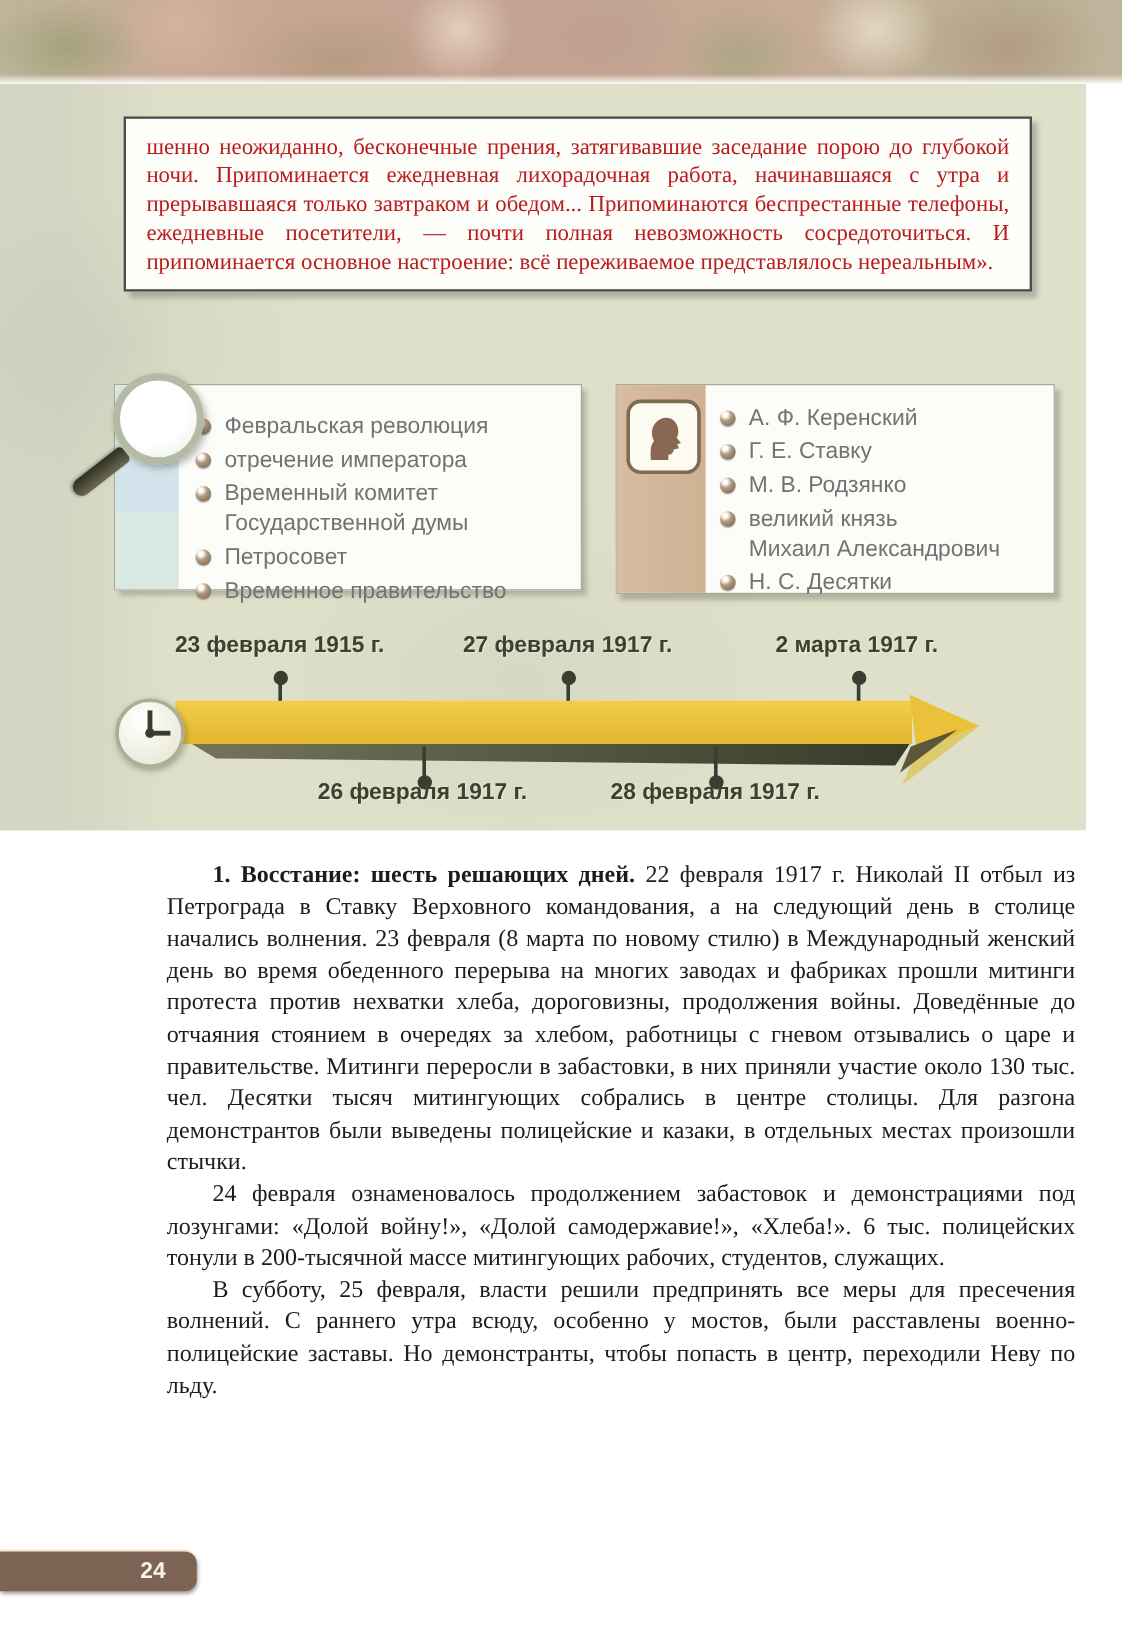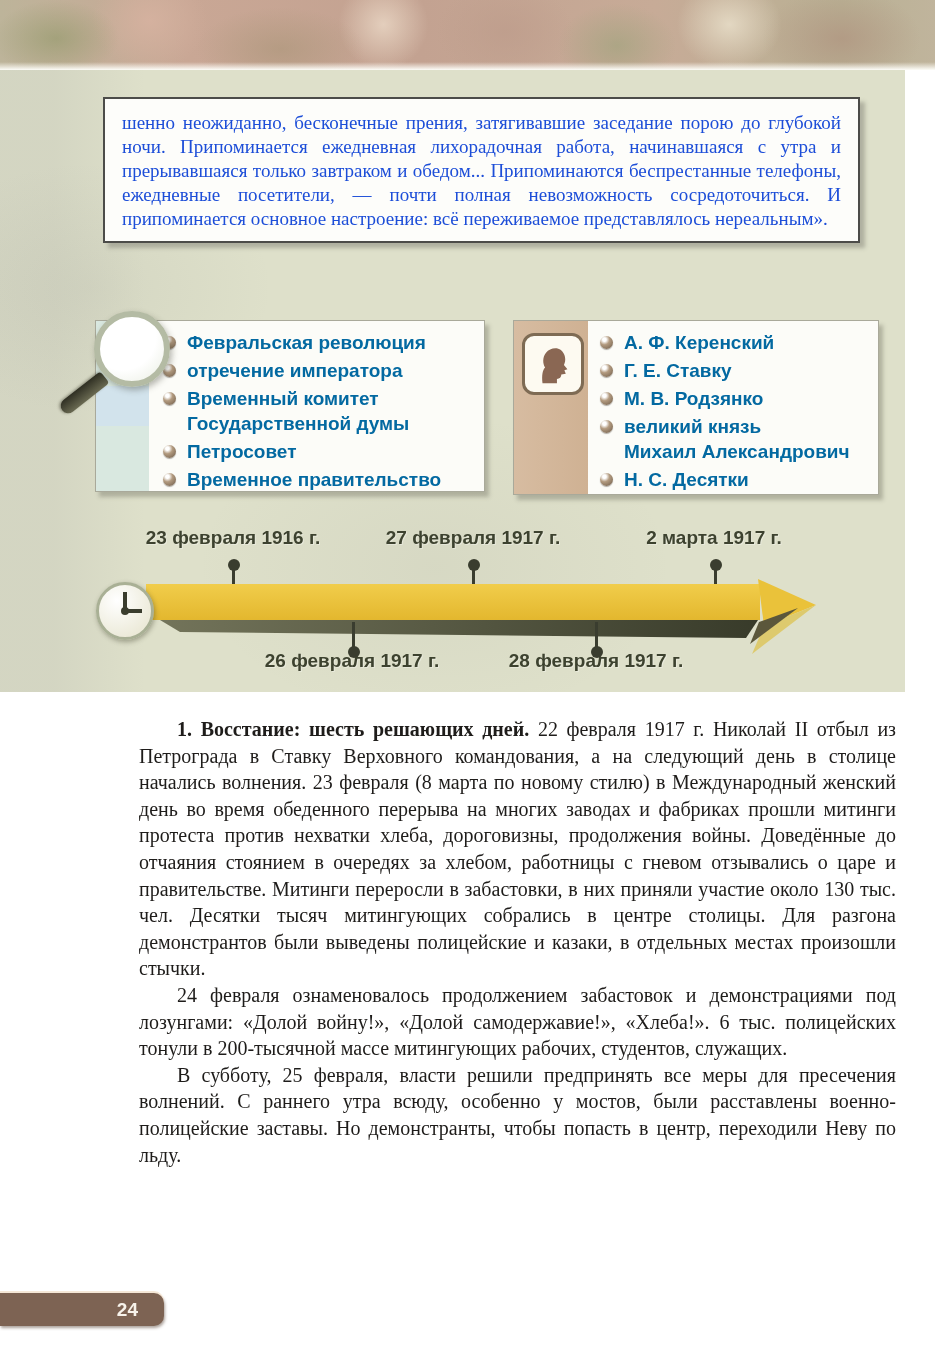--- a/index.html
+++ b/index.html
@@ -25,35 +25,35 @@
   .top-panel{position:absolute;left:0;top:70px;width:905px;height:622px;background:#dee0ca;
       background-image:
         radial-gradient(260px 180px at 10% 35%, rgba(130,132,128,.10), transparent 70%),
         radial-gradient(340px 220px at 48% 80%, rgba(128,128,118,.08), transparent 70%),
         linear-gradient(90deg, rgba(150,150,148,.14) 6%, rgba(150,150,148,.0) 16%);}
 
   
   .quote-box{box-sizing:border-box;position:absolute;left:103px;top:27px;width:757px;
       background:#fdfdfa;border:2px solid #4c4c49;box-shadow:5px 5px 4px rgba(120,120,108,.45);
       padding:12px 17px 10px 17px;}
-  .quote-text{margin:0;font-size:19px;line-height:24px;color:#1d4ed8;text-align:justify;}
+  .quote-text{margin:0;font-size:19px;line-height:24px;color:#b91c1c;text-align:justify;}
   .quote-attr{margin:0;font-size:19px;line-height:24px;color:#24221f;font-style:italic;}
 
   
   .boxes-row{position:absolute;left:95px;top:250px;width:785px;height:0;}
   .info-box{box-sizing:border-box;position:absolute;top:0;display:flex;background:#fcfcf8;
       border:1px solid #a9a99a;box-shadow:4px 5px 4px rgba(110,110,95,.4);}
   .box-terms{left:0;width:390px;height:172px;}
   .box-persons{left:418px;width:366px;height:175px;align-items:center;}
   .strip{flex:0 0 auto;height:100%;}
   .strip-mint{width:53px;background:linear-gradient(#d9e8e0 0 38%, #d2e3ec 38% 62%, #d9e8e0 62%);}
   .strip-tan{width:74px;background:linear-gradient(90deg,#d7bca1,#cfb193);position:relative;}
-  .info-list{list-style:none;margin:0;padding:9px 6px 0 10px;
-      font-family:"Liberation Sans","DejaVu Sans",sans-serif;font-size:19px;font-weight:bold;
-      color:#0369a1;line-height:25px;}
+  .info-list{list-style:none;margin:0;padding:22px 6px 0 10px;
+      font-family:"Liberation Sans","DejaVu Sans",sans-serif;font-size:19px;font-weight:normal;
+      color:#737373;line-height:25px;}
   .box-terms .info-list{padding-left:12px;}
   .info-list li{position:relative;padding-left:26px;margin-bottom:3px;}
   .info-list li span{white-space:pre-line;}
   .bead{position:absolute;left:2px;top:6px;width:13px;height:13px;border-radius:50%;
       background:radial-gradient(circle at 34% 28%, #ffffff 0 14%, #b39b80 40%, #6a5846 100%);
       box-shadow:0 1px 1px rgba(60,50,40,.4);}
 
   
   .magnifier{position:absolute;left:-12px;top:-14px;width:100px;height:130px;z-index:3;}
   .magnifier .lens{position:absolute;left:10px;top:4px;width:64px;height:64px;border-radius:50%;
@@ -145,21 +145,21 @@
           <li><span class="bead"></span><span>Г. Е. Ставку</span></li>
           <li><span class="bead"></span><span>М. В. Родзянко</span></li>
           <li><span class="bead"></span><span>великий князь
 Михаил Александрович</span></li>
           <li><span class="bead"></span><span>Н. С. Десятки</span></li>
         </ul>
       </div>
     </div>
 
     <div class="timeline">
-      <span class="tl-label tl-top tla1">23 февраля 1916 г.</span>
+      <span class="tl-label tl-top tla1">23 февраля 1915 г.</span>
       <span class="tl-label tl-top tla2">27 февраля 1917 г.</span>
       <span class="tl-label tl-top tla3">2 марта 1917 г.</span>
 
       <div class="tl-pin pin-top p-a1"></div>
       <div class="tl-pin pin-top p-a2"></div>
       <div class="tl-pin pin-top p-a3"></div>
 
       <svg class="tl-arrow" width="672" height="90" viewBox="0 0 672 90">
         <defs>
           <linearGradient id="barGrad" x1="0" y1="0" x2="0" y2="1">

